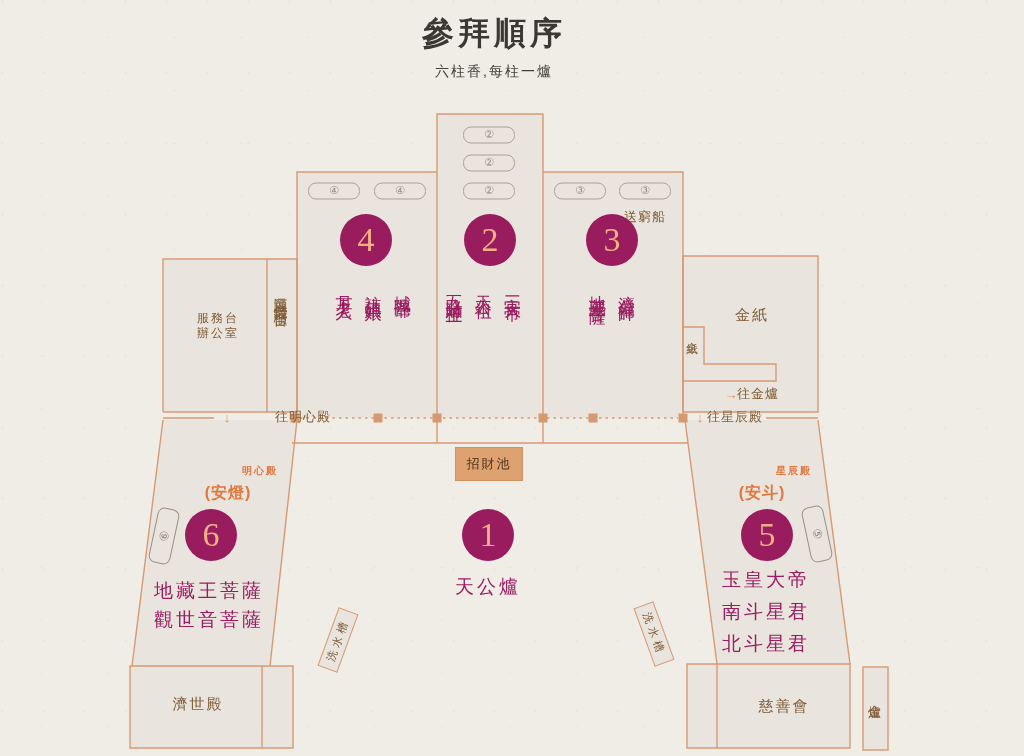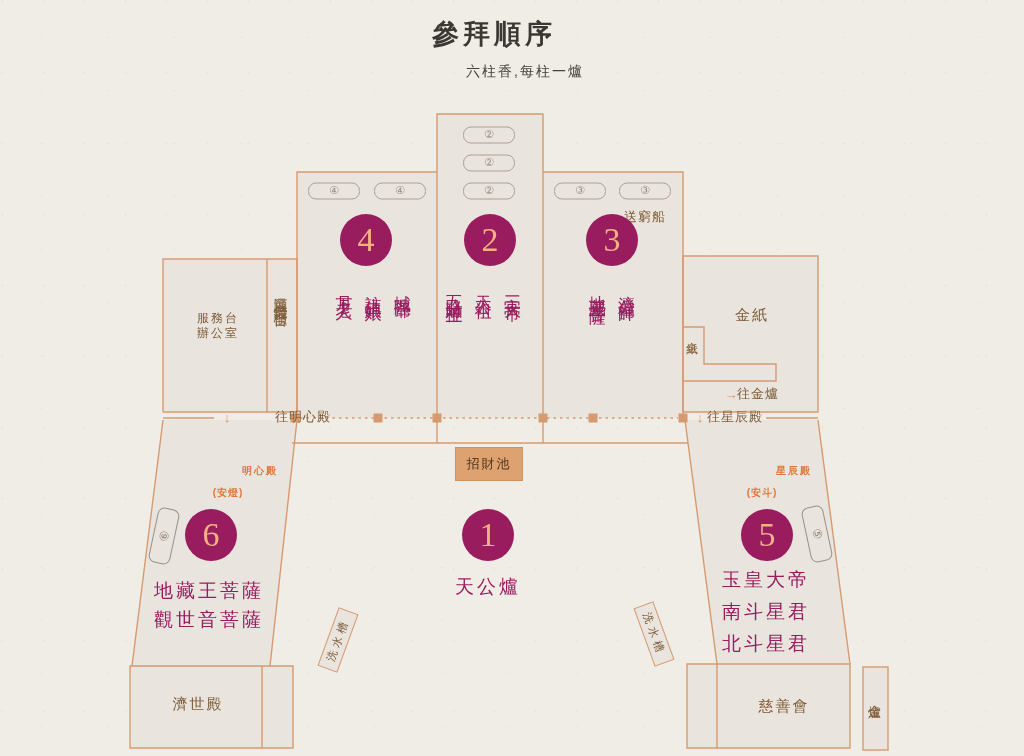--- a/index.html
+++ b/index.html
@@ -13,34 +13,34 @@
   .canvas{position:relative;width:1024px;height:756px;background:var(--bg);overflow:hidden;}
   .canvas::before{content:"";position:absolute;inset:0;pointer-events:none;opacity:.5;
     background-image:radial-gradient(#e3ded6 1px,transparent 1.2px),radial-gradient(#e8e3db 1px,transparent 1.2px);
     background-size:67px 53px,41px 71px;background-position:7px 11px,23px 37px;}
   svg.plan{position:absolute;left:0;top:0;}
   .room{fill:var(--room);}
   .wall{fill:none;stroke:var(--line);stroke-width:1.4;}
   .dots{fill:none;stroke:var(--line);stroke-width:1.6;stroke-dasharray:2.5 4;}
   .sq{fill:var(--line);}
   .lbl{position:absolute;transform:translate(-50%,-50%);white-space:pre-line;text-align:center;}
-  .title{font-size:27px;font-weight:bold;color:var(--title);letter-spacing:4px;}
+  .title{font-size:32px;font-weight:bold;color:var(--title);letter-spacing:4px;}
   .subtitle{font-size:14px;color:#45423c;letter-spacing:2px;}
   .circle{position:absolute;width:52px;height:52px;border-radius:50%;background:var(--magenta);
     color:var(--number);font-family:"Liberation Serif","DejaVu Serif",serif;font-size:34px;
     display:flex;align-items:center;justify-content:center;transform:translate(-50%,-50%);}
   .chip{position:absolute;width:50px;height:15px;border:1.2px solid var(--chip-border);border-radius:8px;
     color:var(--chip-text);font-size:11px;line-height:13px;text-align:center;transform:translate(-50%,-50%);}
   .vcol{position:absolute;writing-mode:vertical-rl;white-space:pre-line;}
   .deity-v{font-family:"Liberation Serif","DejaVu Serif",serif;color:var(--magenta);
     font-size:17px;letter-spacing:3px;line-height:1.72;}
   .deity-h{font-family:"Liberation Serif","DejaVu Serif",serif;color:var(--magenta);
     font-size:19px;letter-spacing:3px;}
   .hall-name{color:var(--orange);font-size:10px;font-weight:bold;letter-spacing:2px;margin-left:32px;}
-  .hall-note{color:var(--orange);font-size:10px;font-weight:bold;letter-spacing:1px;}
+  .hall-note{color:var(--orange);font-size:16px;font-weight:bold;letter-spacing:1px;}
   .roomlbl{color:var(--brown);font-size:12px;letter-spacing:2px;line-height:1.25;}
   .roomlbl-lg{color:var(--brown);font-size:15px;letter-spacing:2px;}
   .sign{color:var(--brown);font-size:13px;letter-spacing:1px;}
   .arrow{position:absolute;transform:translate(-50%,-50%);color:var(--arrow);font-size:13px;}
   .vbrown{color:var(--brown);letter-spacing:1px;}
   .pool{position:absolute;left:455px;top:447px;width:68px;height:34px;background:var(--pool);
     border:1px solid #cf9261;color:var(--pool-text);font-size:13px;letter-spacing:2px;
     display:flex;align-items:center;justify-content:center;box-sizing:border-box;text-align:right;}
   .wash{position:absolute;width:62px;height:21px;border:1.4px solid var(--line);background:var(--room);
     display:flex;align-items:center;justify-content:center;font-size:11px;color:var(--brown);
@@ -83,21 +83,21 @@
       <rect class="sq" x="290.5" y="413.5" width="9" height="9"></rect>
       <rect class="sq" x="373.5" y="413.5" width="9" height="9"></rect>
       <rect class="sq" x="432.5" y="413.5" width="9" height="9"></rect>
       <rect class="sq" x="538.5" y="413.5" width="9" height="9"></rect>
       <rect class="sq" x="588.5" y="413.5" width="9" height="9"></rect>
       <rect class="sq" x="678.5" y="413.5" width="9" height="9"></rect>
     </g>
   </svg>
 
   <div class="lbl title" style="left:494px;top:34px;">參拜順序</div>
-  <div class="lbl subtitle" style="left:494px;top:72px;margin-left:31px;">六柱香,每柱一爐</div>
+  <div class="lbl subtitle" style="left:494px;top:72px;">六柱香,每柱一爐</div>
 
   <div class="chip" style="left:489px;top:135px;">②</div>
   <div class="chip" style="left:489px;top:163px;">②</div>
   <div class="chip" style="left:489px;top:191px;">②</div>
   <div class="chip" style="left:334px;top:191px;">④</div>
   <div class="chip" style="left:400px;top:191px;">④</div>
   <div class="chip" style="left:580px;top:191px;">③</div>
   <div class="chip" style="left:645px;top:191px;">③</div>
   <div class="lbl sign" style="left:645px;top:217px;">送窮船</div>
 

